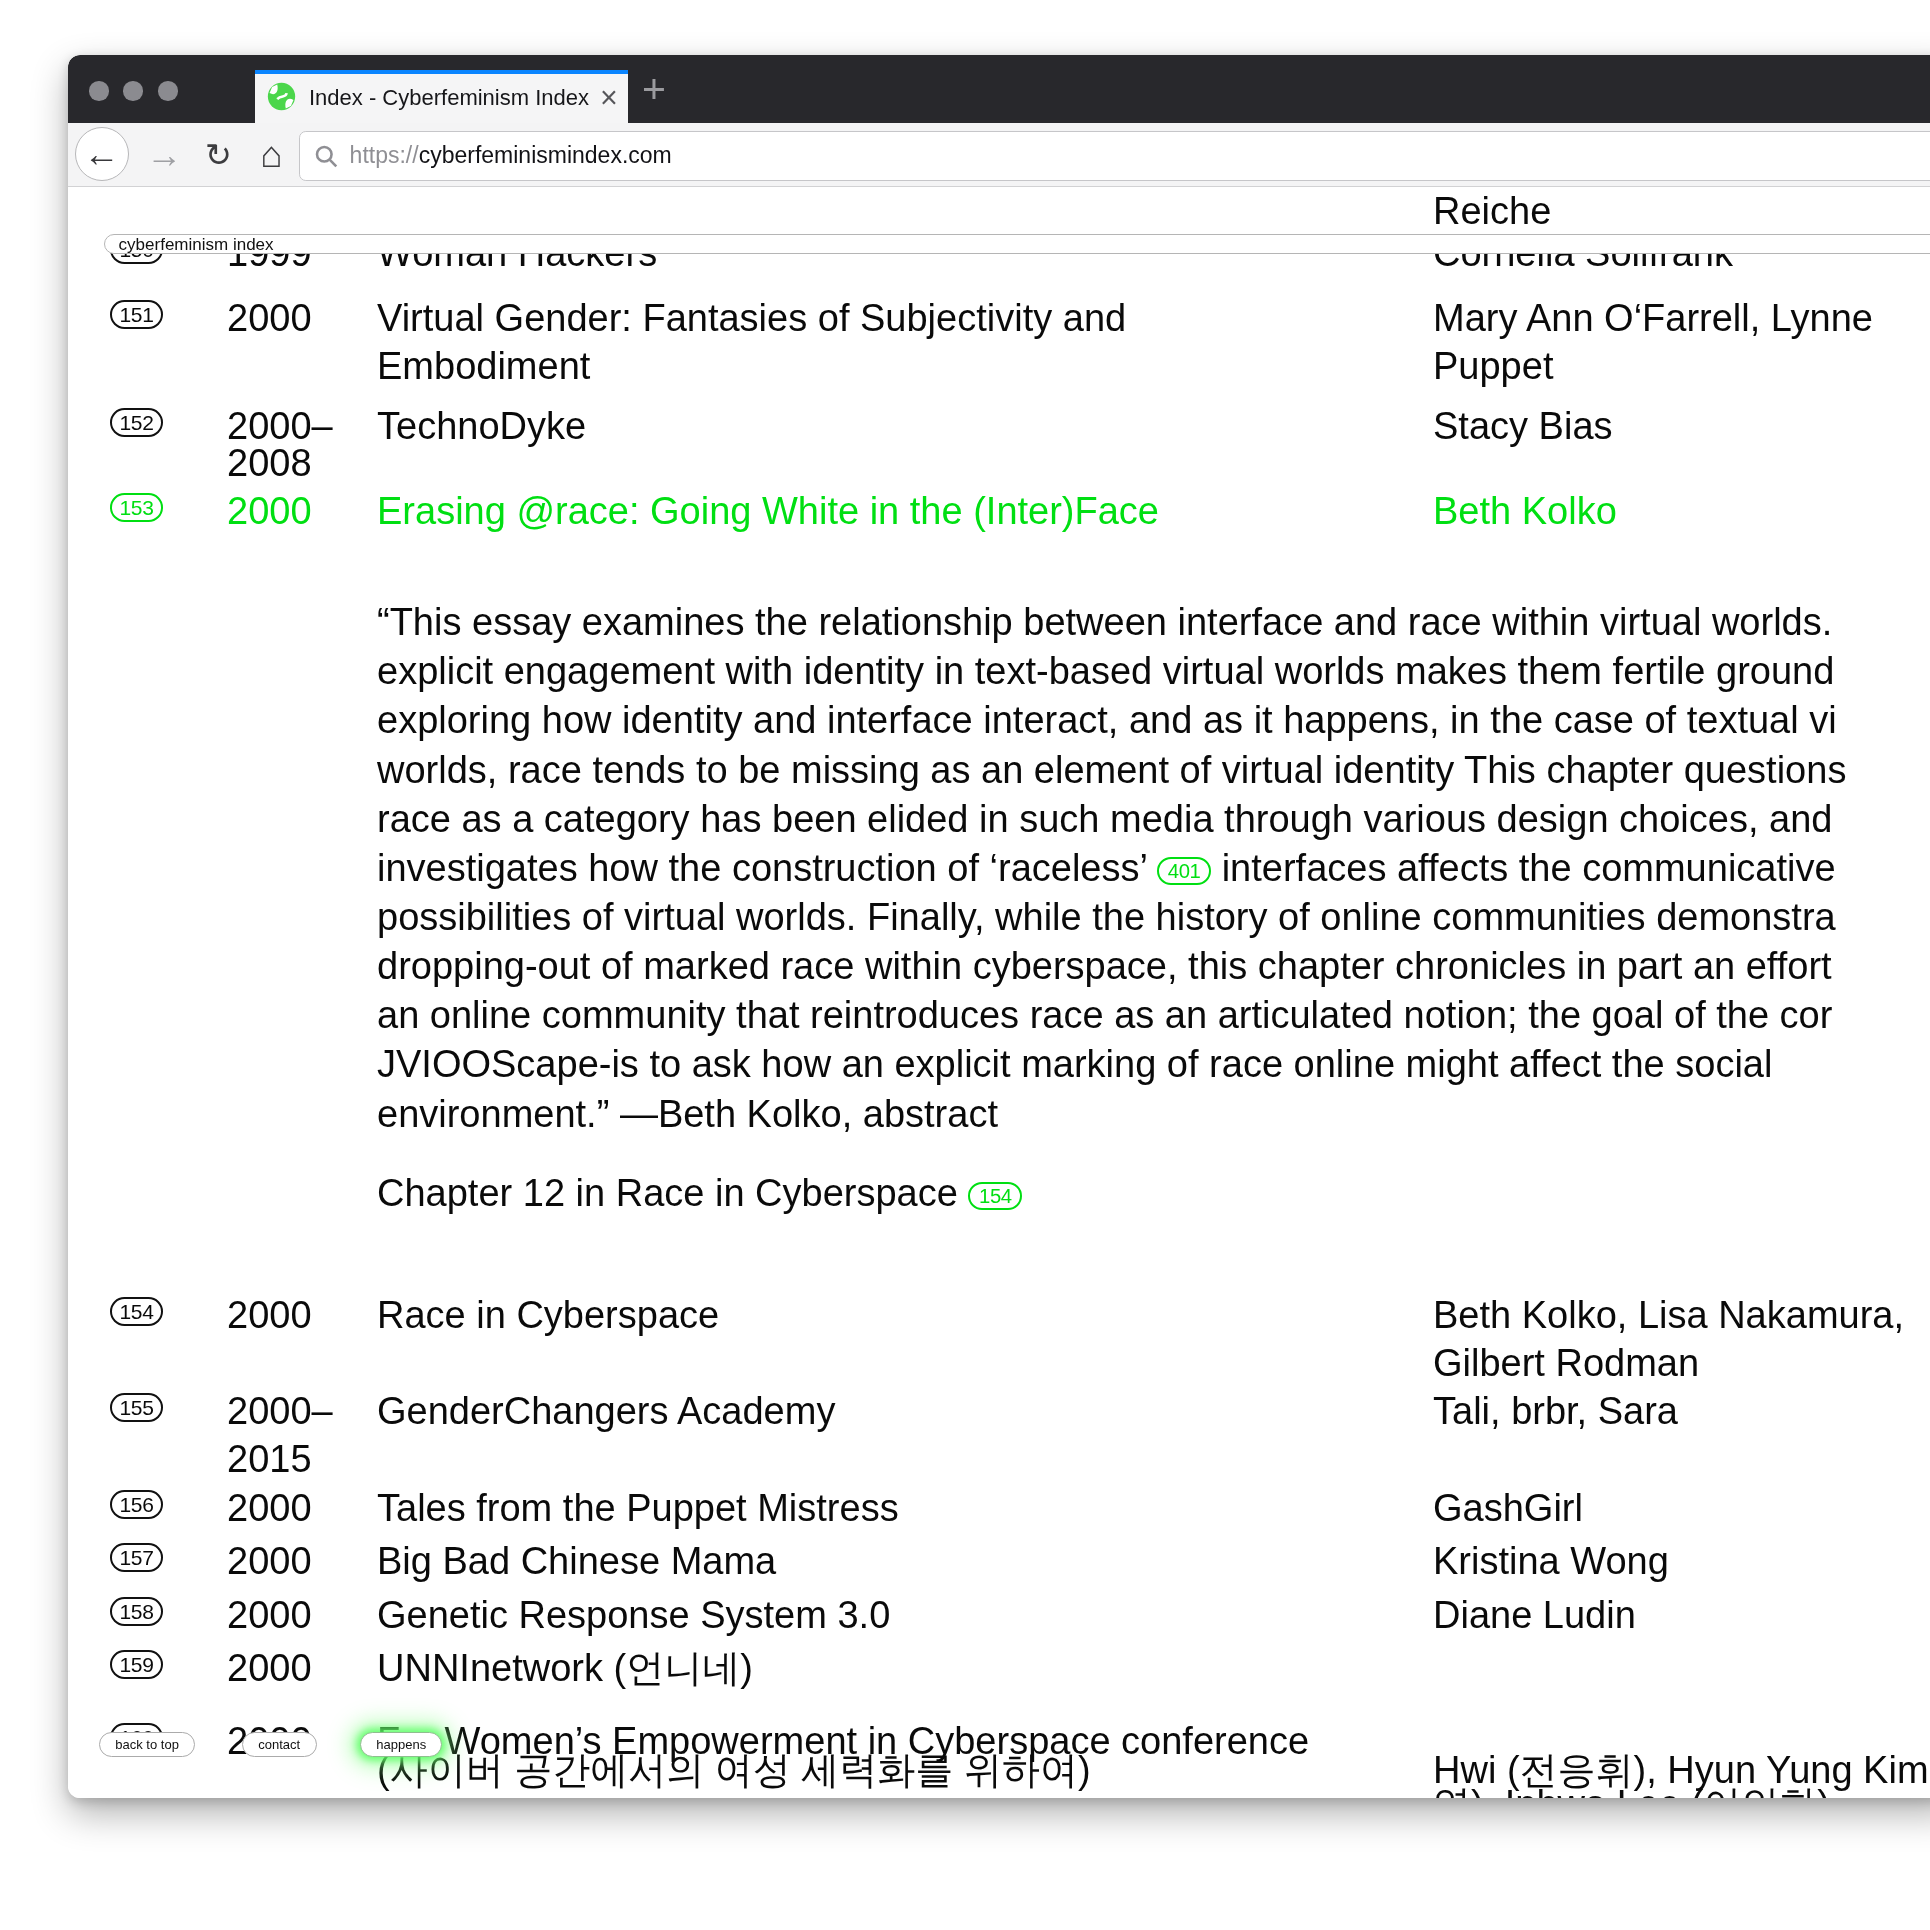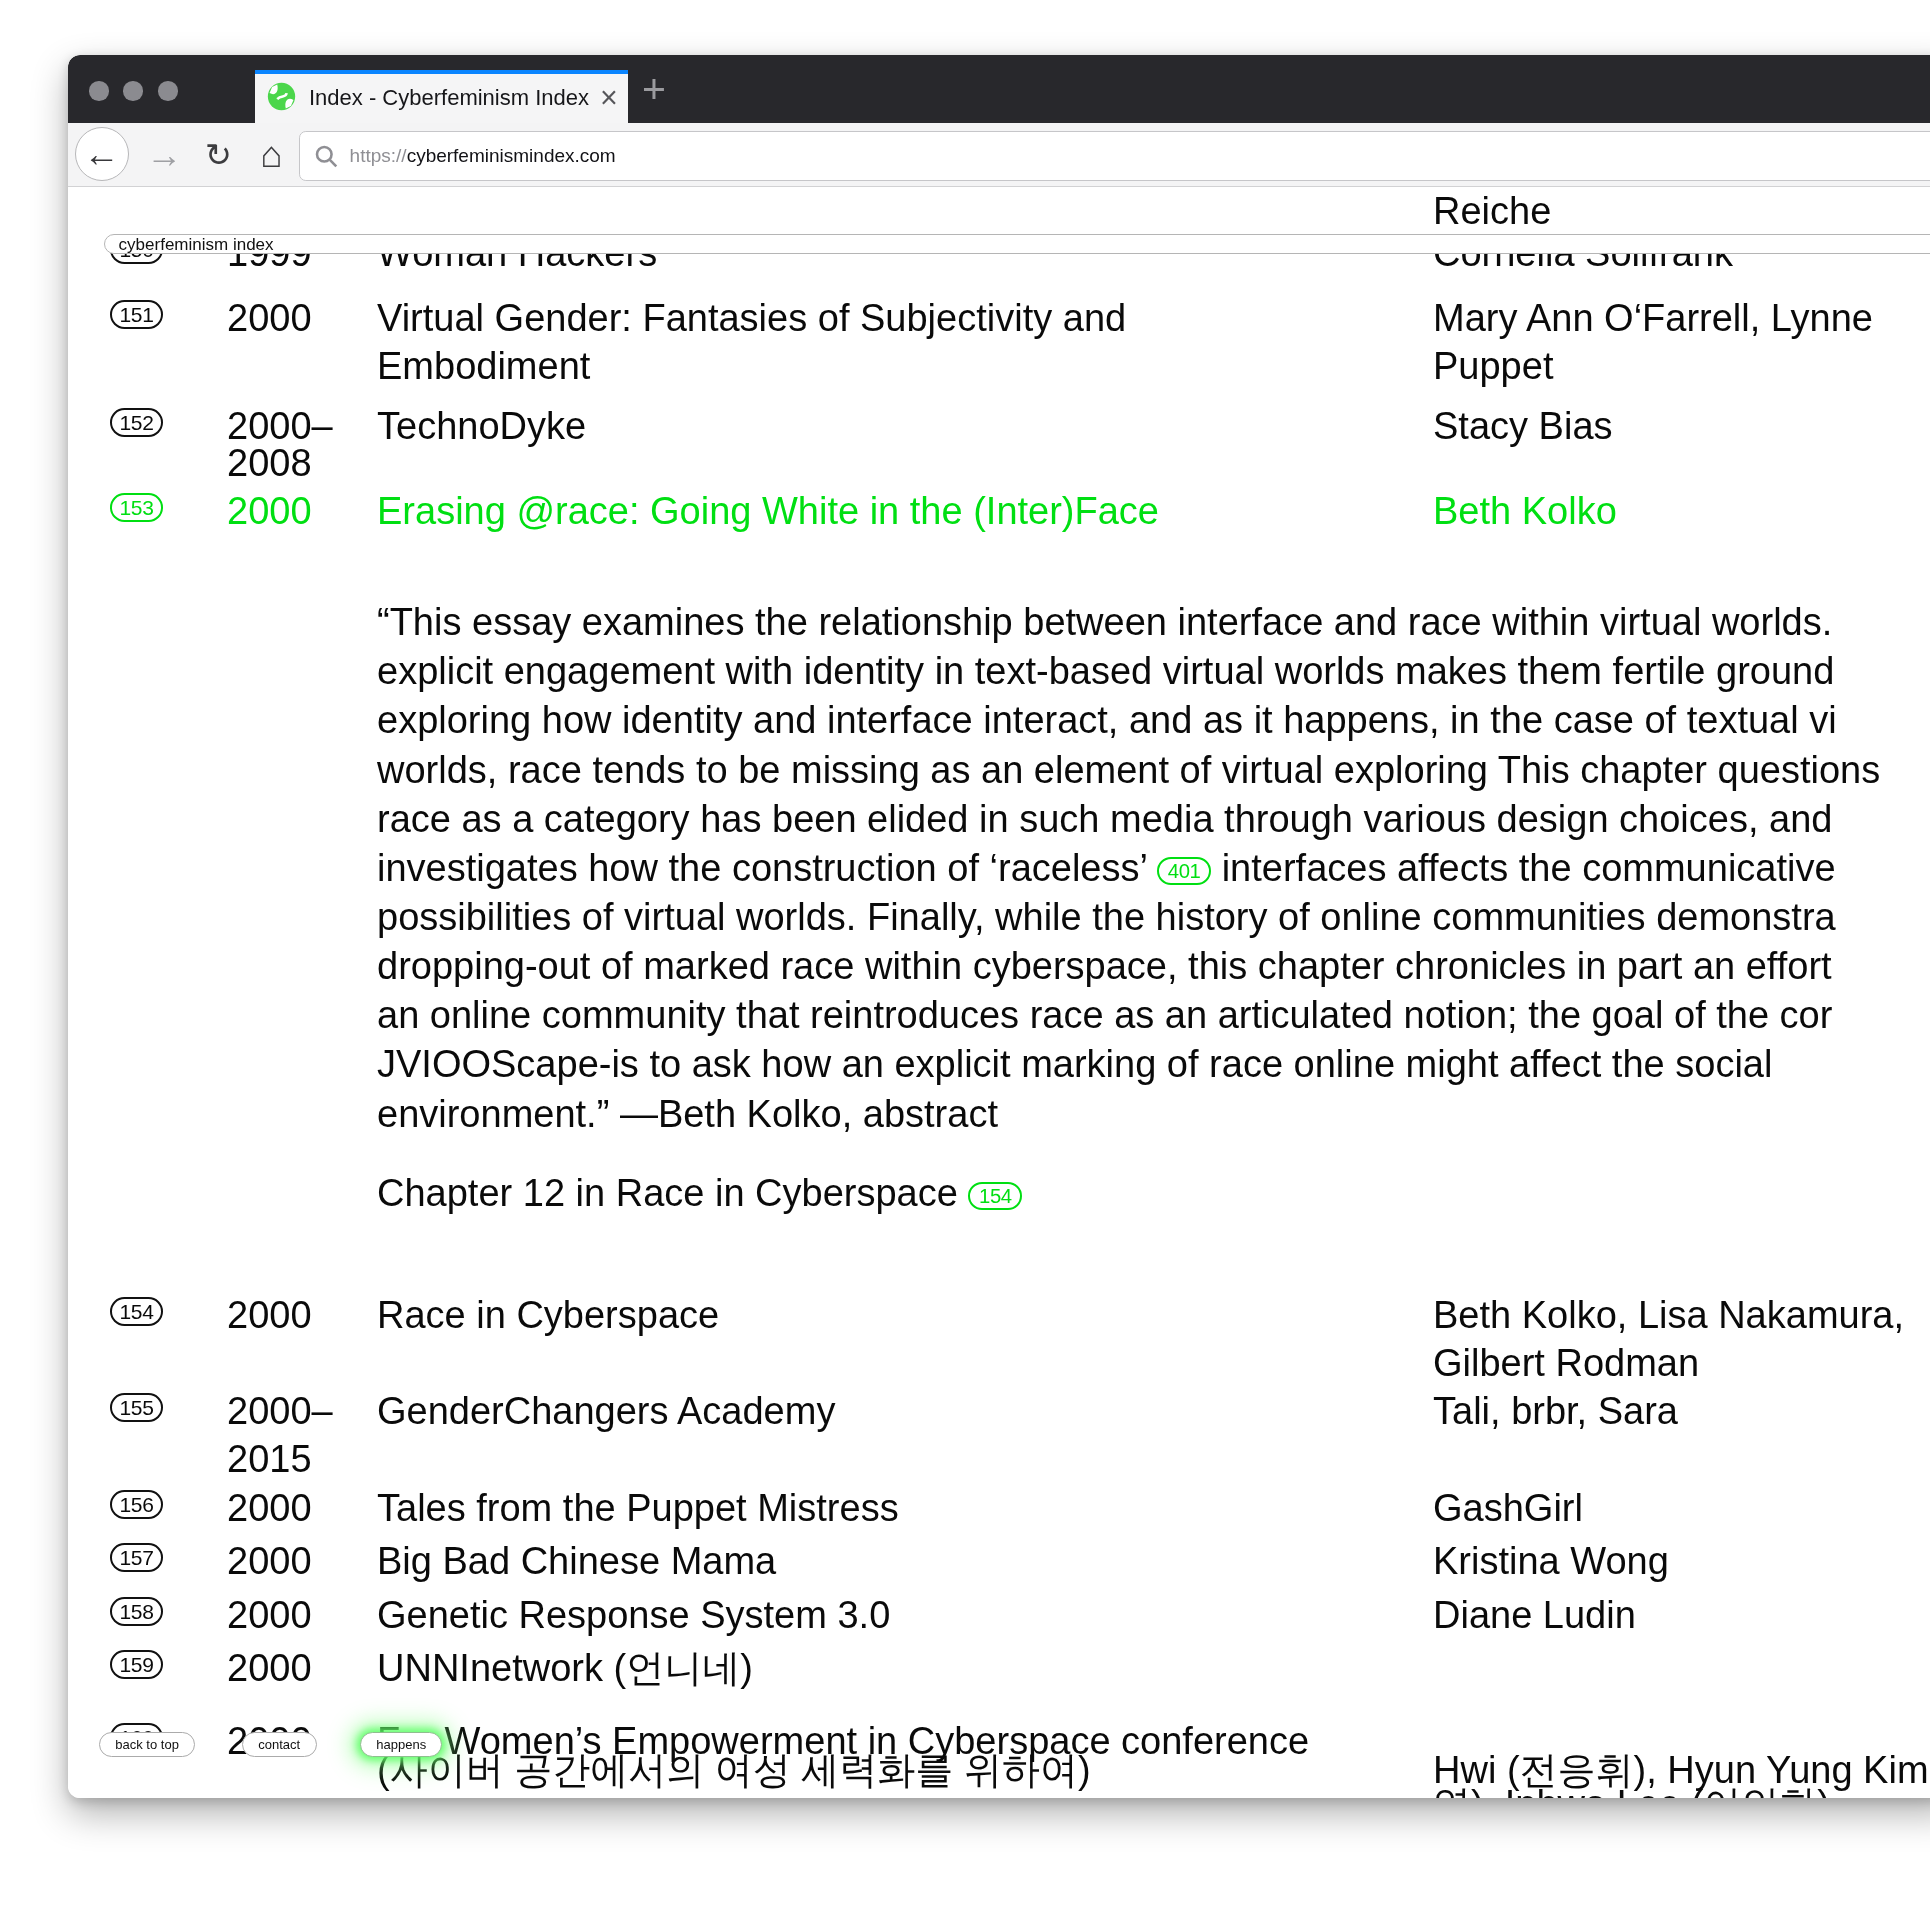--- a/index.html
+++ b/index.html
@@ -19,21 +19,21 @@
   .toolbar{position:absolute;left:0;top:68px;right:0;height:63px;background:#f4f4f5;border-bottom:1.7px solid #d2d2d4;}
   .navbtn{position:absolute;top:0;height:63px;display:flex;align-items:center;justify-content:center;}
   .backcircle{left:6.8px;width:54px;height:54px;top:4.2px;border:1.7px solid #b7b7b9;border-radius:50%;background:#fff;
               font-size:36px;color:#38383b;box-sizing:border-box;}
   .fwd{left:71px;width:51px;font-size:36px;color:#9fa0a4;}
   .reload{left:125px;width:51px;font-size:32px;color:#3c3c3f;}
   .home{left:178px;width:51px;font-size:37px;color:#3c3c3f;}
   .urlbar{position:absolute;left:231px;top:7.6px;width:1644px;height:50px;background:#fff;border:1.7px solid #c6c6c9;
           border-radius:6.8px;box-sizing:border-box;display:flex;align-items:center;}
   .urlbar svg{margin:0 12px 0 13.6px;flex:0 0 auto;}
-  .urltext{font-size:19px;white-space:nowrap;}
+  .urltext{font-size:23px;white-space:nowrap;}
   .scheme{color:#8f8f94;}
   .host{color:#121216;}
   
   .content{position:absolute;left:0;top:132px;right:0;bottom:0;background:#fff;overflow:hidden;}
   .line{position:absolute;left:0;right:0;height:48px;line-height:48px;font-size:38px;}
   .num{position:absolute;left:42px;top:6px;width:53px;height:29px;border:2.5px solid #111;border-radius:14.4px;
        box-sizing:border-box;display:flex;align-items:center;justify-content:center;
        font-size:21px;letter-spacing:-0.4px;line-height:1;background:#fff0;}
   .year{position:absolute;left:159px;white-space:nowrap;}
   .title{position:absolute;left:309px;white-space:nowrap;}
@@ -178,21 +178,21 @@
             <div class="author">Hwi (전응휘), Hyun Yung Kim</div>
           </div>
           <div class="line" style="top: 1593px;">
             <div class="author">영), Inhwa Lee (이인화)</div>
           </div>
         </div>
       <div id="abstract">
           <div class="aline" style="left: 309px; top: 411px;">“This essay examines the relationship between interface and race within virtual worlds.</div>
           <div class="aline" style="left: 309px; top: 460px;">explicit engagement with identity in text-based virtual worlds makes them fertile ground</div>
           <div class="aline" style="left: 309px; top: 509px;">exploring how identity and interface interact, and as it happens, in the case of textual vi</div>
-          <div class="aline" style="left: 309px; top: 559px;">worlds, race tends to be missing as an element of virtual exploring This chapter questions</div>
+          <div class="aline" style="left: 309px; top: 559px;">worlds, race tends to be missing as an element of virtual identity This chapter questions</div>
           <div class="aline" style="left: 309px; top: 608px;">race as a category has been elided in such media through various design choices, and</div>
           <div class="aline" style="left: 309px; top: 657px;">investigates how the construction of ‘raceless’ <span class="ibadge">401</span> interfaces affects the communicative</div>
           <div class="aline" style="left: 309px; top: 706px;">possibilities of virtual worlds. Finally, while the history of online communities demonstra</div>
           <div class="aline" style="left: 309px; top: 755px;">dropping-out of marked race within cyberspace, this chapter chronicles in part an effort</div>
           <div class="aline" style="left: 309px; top: 804px;">an online community that reintroduces race as an articulated notion; the goal of the cor</div>
           <div class="aline" style="left: 309px; top: 853px;">JVIOOScape-is to ask how an explicit marking of race online might affect the social</div>
           <div class="aline" style="left: 309px; top: 903px;">environment.” —Beth Kolko, abstract</div>
           <div class="aline" style="left: 309px; top: 982px;">Chapter 12 in Race in Cyberspace <span class="ibadge">154</span></div>
         </div>
       <div class="stickybar">

